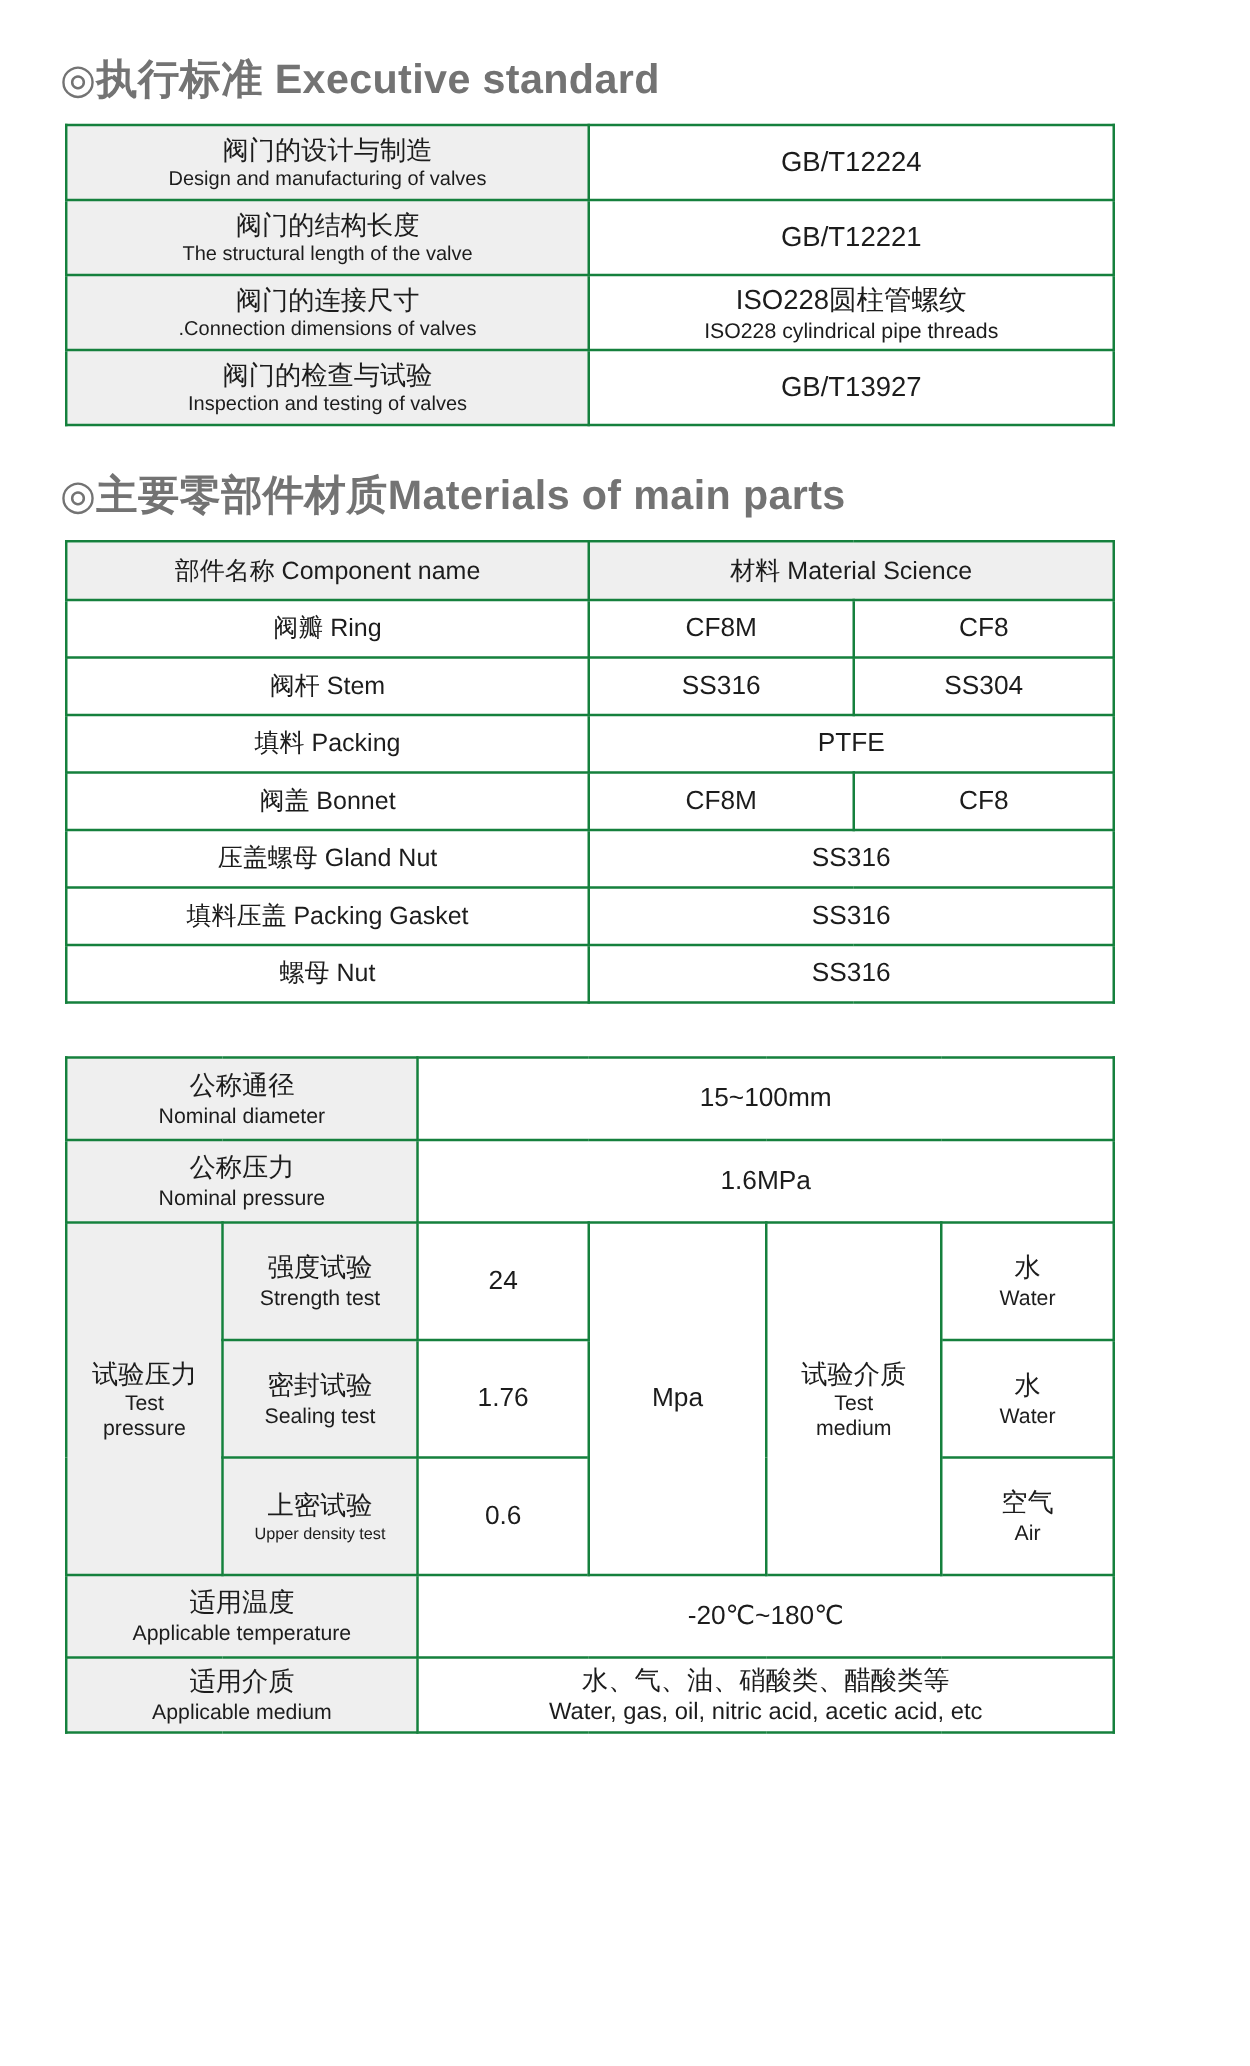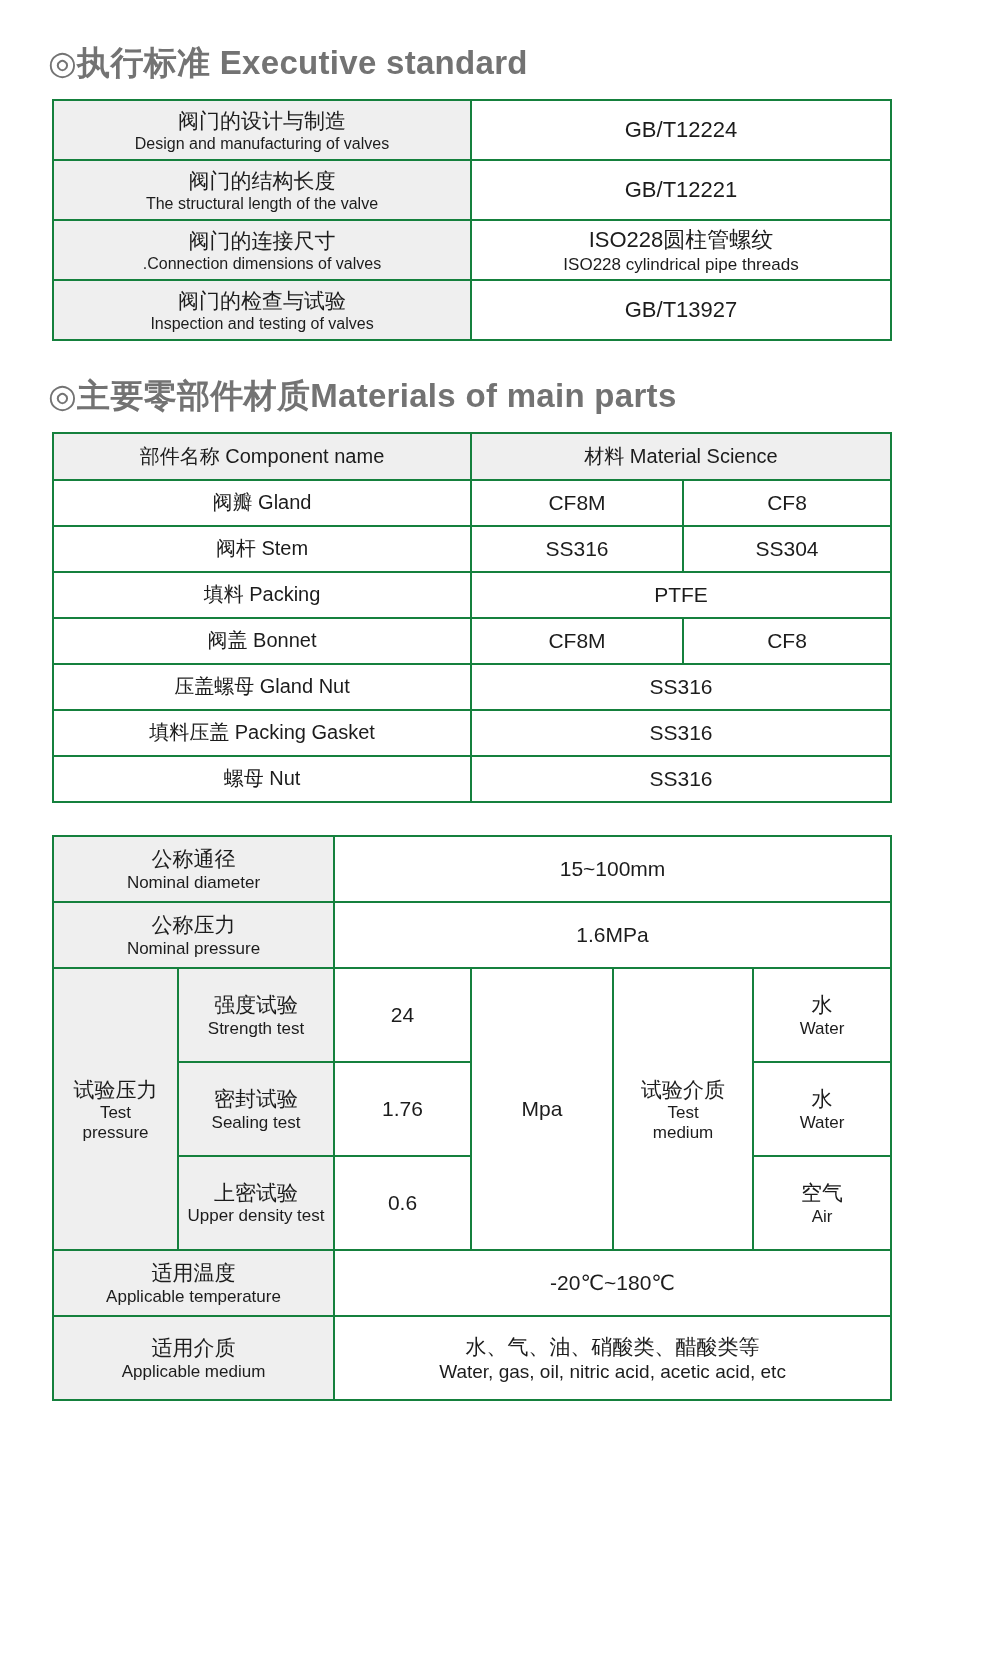--- a/index.html
+++ b/index.html
@@ -15,52 +15,52 @@
 
   .sec-title {
     font-size: 33px;
     font-weight: 700;
     color: #737373;
     letter-spacing: 0.3px;
     margin: 0 0 17px -4px;
     line-height: 1.15;
   }
   .sec { margin-bottom: 36px; }
-  .sec-materials { margin-bottom: 32px; }
+  .sec-materials { margin-bottom: 42px; }
 
   table.tbl {
     border-collapse: collapse;
     table-layout: fixed;
     width: 838px;
     border: 2px solid #8d8d8d;
   }
   table.tbl td {
     border: 2px solid #15803d;
     text-align: center;
     vertical-align: middle;
     padding: 2px 6px;
     overflow: hidden;
   }
   .lbl { background: #efefef; }
   .val { background: #ffffff; }
 
   .zh  { font-size: 21px; line-height: 1.3; }
   .en  { font-size: 16px; line-height: 1.2; }
   .en-lg { font-size: 17px; line-height: 1.15; }
-  .en-sm { font-size: 17px; line-height: 1.2; }
+  .en-sm { font-size: 13px; line-height: 1.2; }
   .big { font-size: 22px; }
   .num { font-size: 21px; }
   .mix { font-size: 20px; }
 
   .h60 { height: 60px; }
   .h47 { height: 47px; }
   .h46 { height: 46px; }
   .h66 { height: 66px; }
   .h94 { height: 94px; }
-  .h76 { height: 84px; }
+  .h76 { height: 60px; }
 
   .cell-mpa { vertical-align: top; padding-top: 56px; font-size: 21px; }
 </style>
 </head>
 <body>
 
 <div class="page">
 
   <div class="sec">
     <h2 class="sec-title">◎执行标准 Executive standard</h2>
@@ -118,21 +118,21 @@
           <col style="width:418px">
           <col style="width:212px">
           <col style="width:208px">
         </colgroup>
       <tbody>
         <tr>
           <td class="lbl h47 mix">部件名称 Component name</td>
           <td class="lbl h47 mix" colspan="2">材料 Material Science</td>
         </tr>
         <tr>
-          <td class="val h46 mix">阀瓣 Gland</td>
+          <td class="val h46 mix">阀瓣 Ring</td>
           <td class="val h46 num">CF8M</td>
           <td class="val h46 num">CF8</td>
         </tr>
         <tr>
           <td class="val h46 mix">阀杆 Stem</td>
           <td class="val h46 num">SS316</td>
           <td class="val h46 num">SS304</td>
         </tr>
         <tr>
           <td class="val h46 mix">填料 Packing</td>

